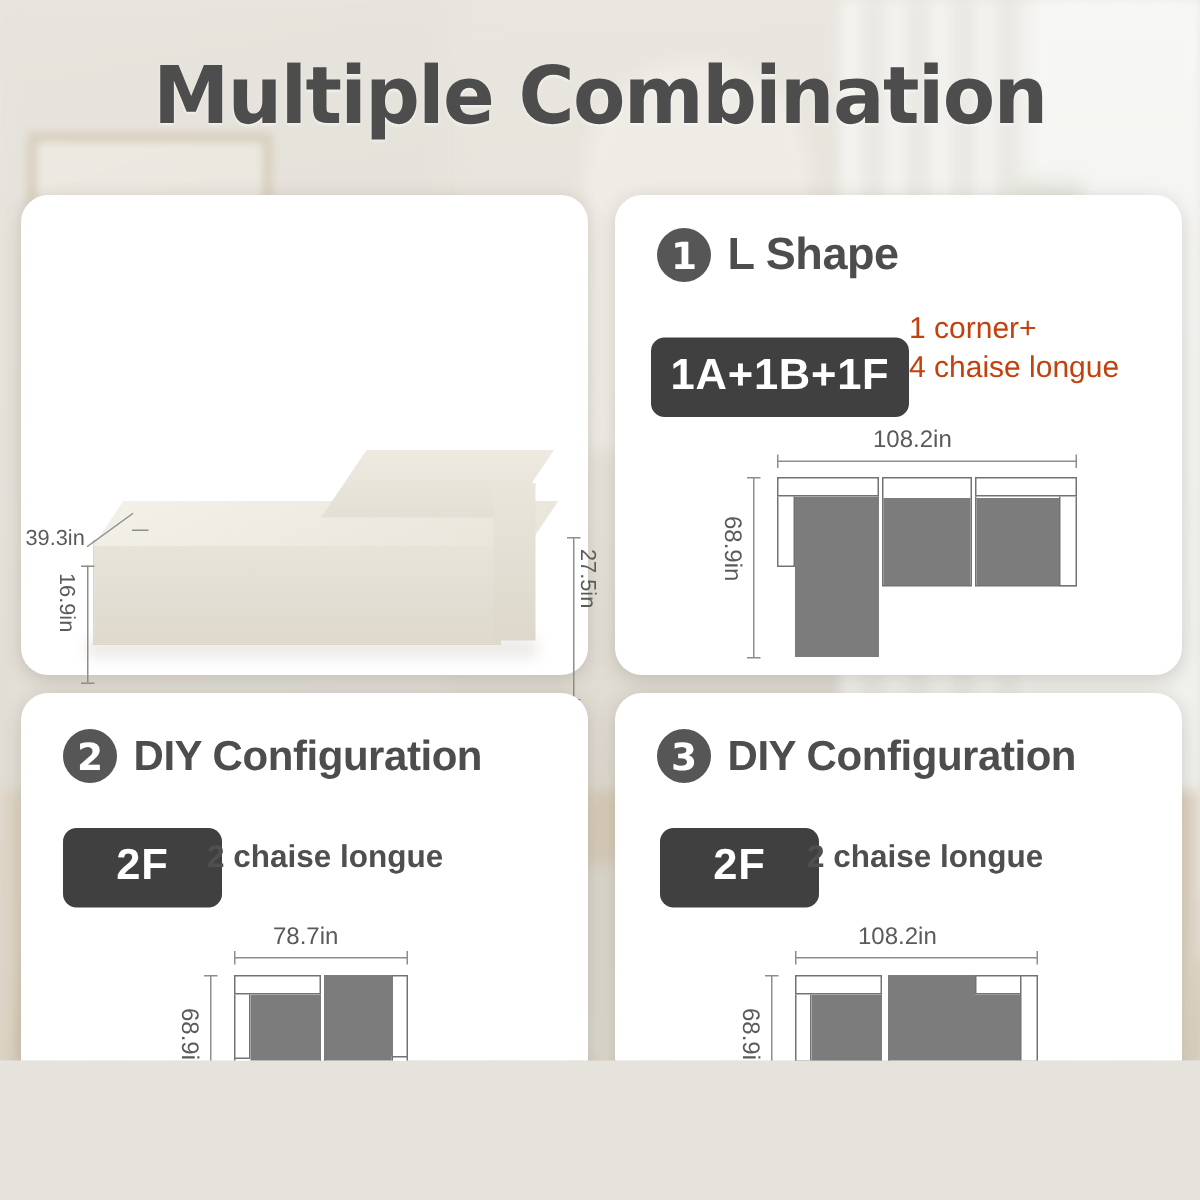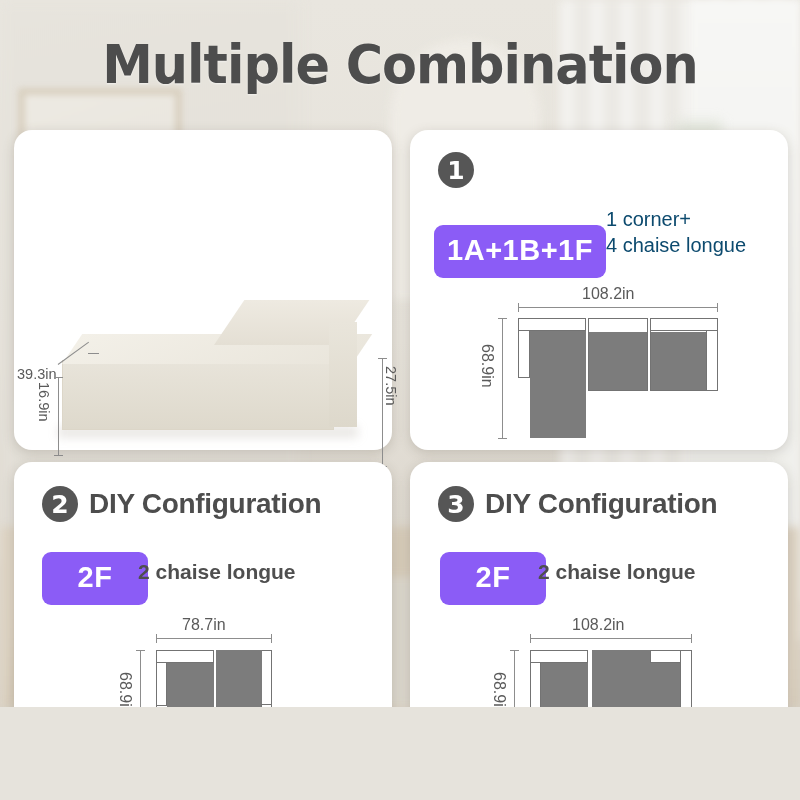--- a/index.html
+++ b/index.html
@@ -61,21 +61,21 @@
 
   
   .head{position:absolute;display:flex;align-items:center;gap:11px;}
   .numcircle{width:36px;height:36px;border-radius:50%;background:#565656;
     color:#fff;font-size:25px;font-weight:bold;display:flex;align-items:center;
     justify-content:center;font-family:"DejaVu Sans","Liberation Sans",sans-serif;}
   .headtxt{font-size:30px;font-weight:bold;color:#4d4d4d;letter-spacing:-.3px;}
   .headtxt.sm{font-size:28px;}
 
   
-  .pill{background:#8b5cf6;color:#fff;border-radius:9px;
+  .pill{background:#404040;color:#fff;border-radius:9px;
         display:flex;align-items:center;justify-content:center;
         font-weight:bold;letter-spacing:.5px;}
   .pill.big{font-size:29px;padding:3px 14px 6px;}
   .sq{background:#5c5c5c;color:#fff;border-radius:7px;width:30px;height:32px;
       display:flex;align-items:center;justify-content:center;
       font-size:23px;font-weight:bold;}
 
   
   .photo{position:absolute;left:30px;top:152px;width:330px;height:190px;}
   .sofa-base{position:absolute;left:18px;top:78px;width:270px;height:68px;
@@ -138,21 +138,21 @@
     <div class="photo">
       <div class="sofa-shadow"></div>
       <div class="sofa-base"></div>
       <div class="sofa-top"></div>
       <div class="sofa-back"></div>
       <div class="sofa-arm"></div>
     </div>
 
     <div class="diagline" style="left:44px;top:234px;width:38px;transform:rotate(-36deg);"></div>
     <div class="tickh" style="left:74px;top:223px;width:11px;"></div>
-    <div class="dimtxt" style="left:3px;top:236px;">39.3in</div>
+    <div class="dimtxt" style="left:3px;top:221px;">39.3in</div>
 
     <div class="vline" style="left:44px;top:247px;height:78px;"></div>
     <div class="tickh" style="left:40px;top:247px;"></div>
     <div class="tickh" style="left:40px;top:325px;"></div>
     <div class="dimtxt vert" style="left:38px;top:252px;">16.9in</div>
 
     <div class="vline" style="left:368px;top:228px;height:108px;"></div>
     <div class="tickh" style="left:364px;top:228px;"></div>
     <div class="tickh" style="left:364px;top:336px;"></div>
     <div class="dimtxt vert" style="left:385px;top:236px;">27.5in</div>
@@ -173,25 +173,26 @@
       <div class="mod" style="left:0;top:0;width:62px;height:72px;"></div>
       <div class="seat" style="left:11px;top:12px;width:51px;height:60px;"></div>
       <div class="mod" style="left:0;top:0;width:11px;height:44px;background:#fff;border:1.3px solid #8a8a8a;"></div>
       <div class="mod" style="left:0;top:0;width:62px;height:12px;background:#fff;border:1.3px solid #8a8a8a;"></div>
     </div>
   </div>
 
   <div class="card" id="card2">
     <div class="head" style="left:28px;top:22px;">
       <div class="numcircle">1</div>
+      <div class="headtxt">L Shape</div>
     </div>
 
     <div class="pill big" style="position:absolute;left:24px;top:95px;width:144px;height:44px;">1A+1B+1F</div>
 
-    <div style="position:absolute;left:196px;top:76px;font-size:20px;line-height:26px;color:#0c4a6e;">
+    <div style="position:absolute;left:196px;top:76px;font-size:20px;line-height:26px;color:#c2410c;">
       <div>1 corner+</div>
       <div>4 chaise longue</div>
     </div>
 
     <div class="plan" style="left:108px;top:188px;width:200px;height:120px;">
 
       <div class="mod" style="left:0;top:0;width:68px;height:60px;"></div>
       <div class="seat" style="left:12px;top:13px;width:56px;height:107px;"></div>
       <div class="mod" style="left:0;top:0;width:12px;height:60px;background:#fff;"></div>
       <div class="mod" style="left:0;top:0;width:68px;height:13px;background:#fff;"></div>

